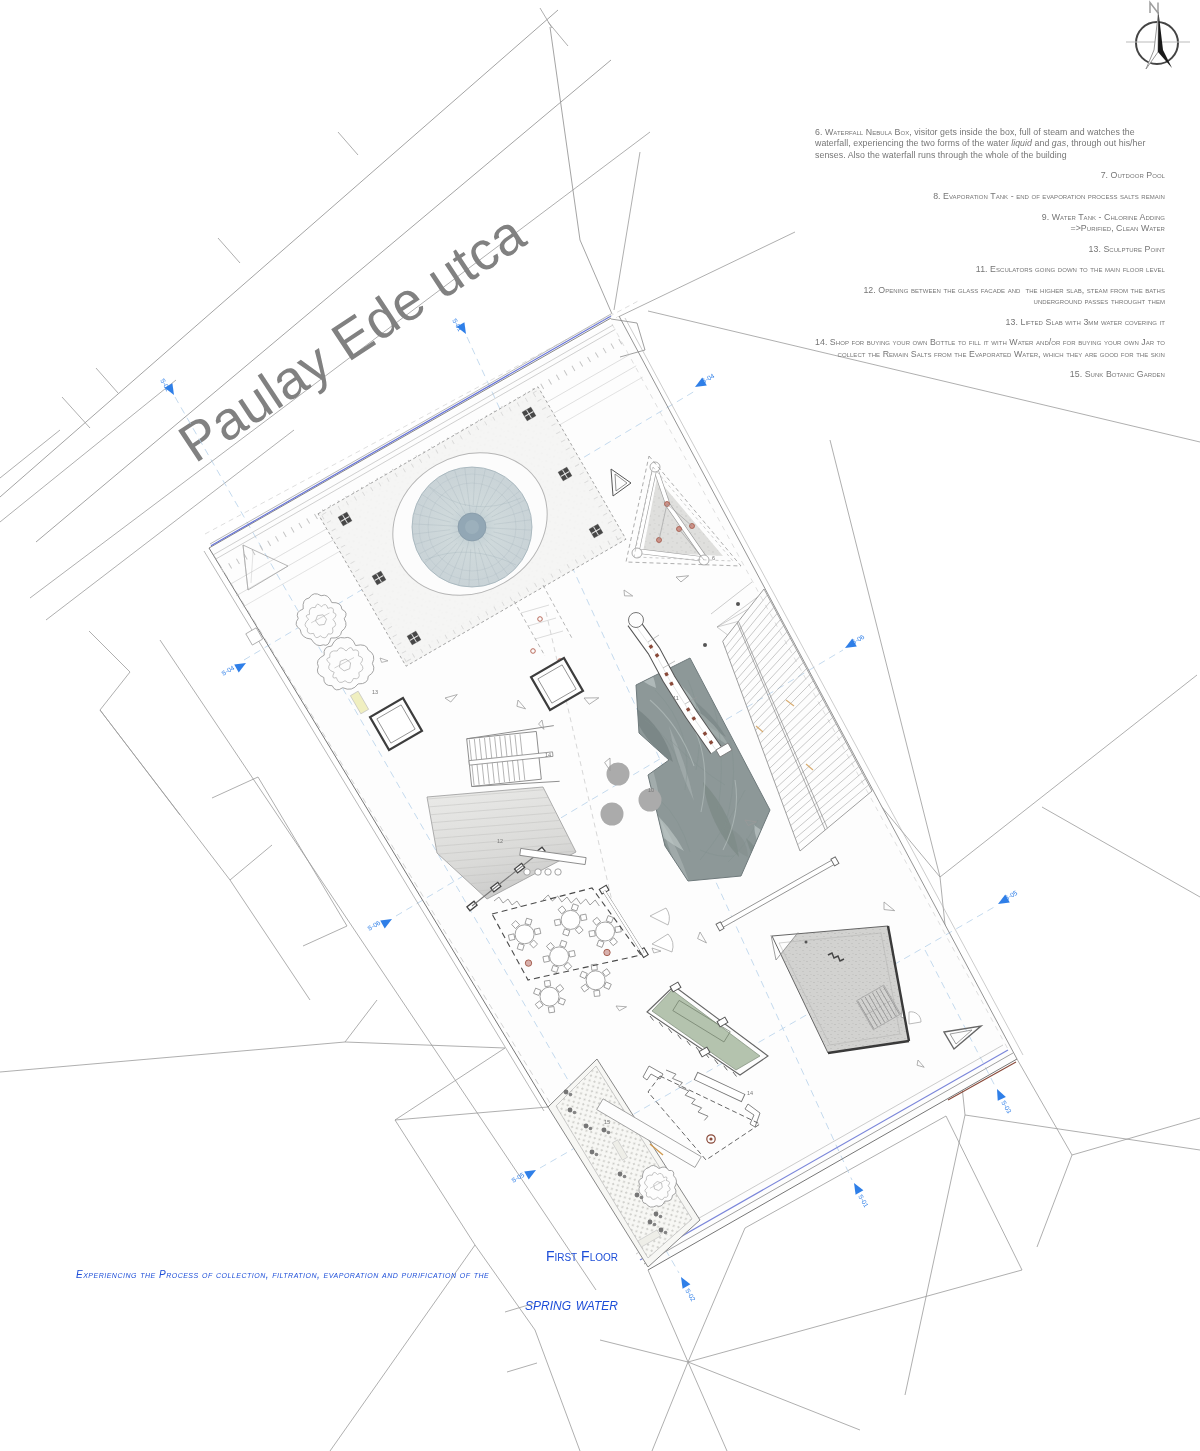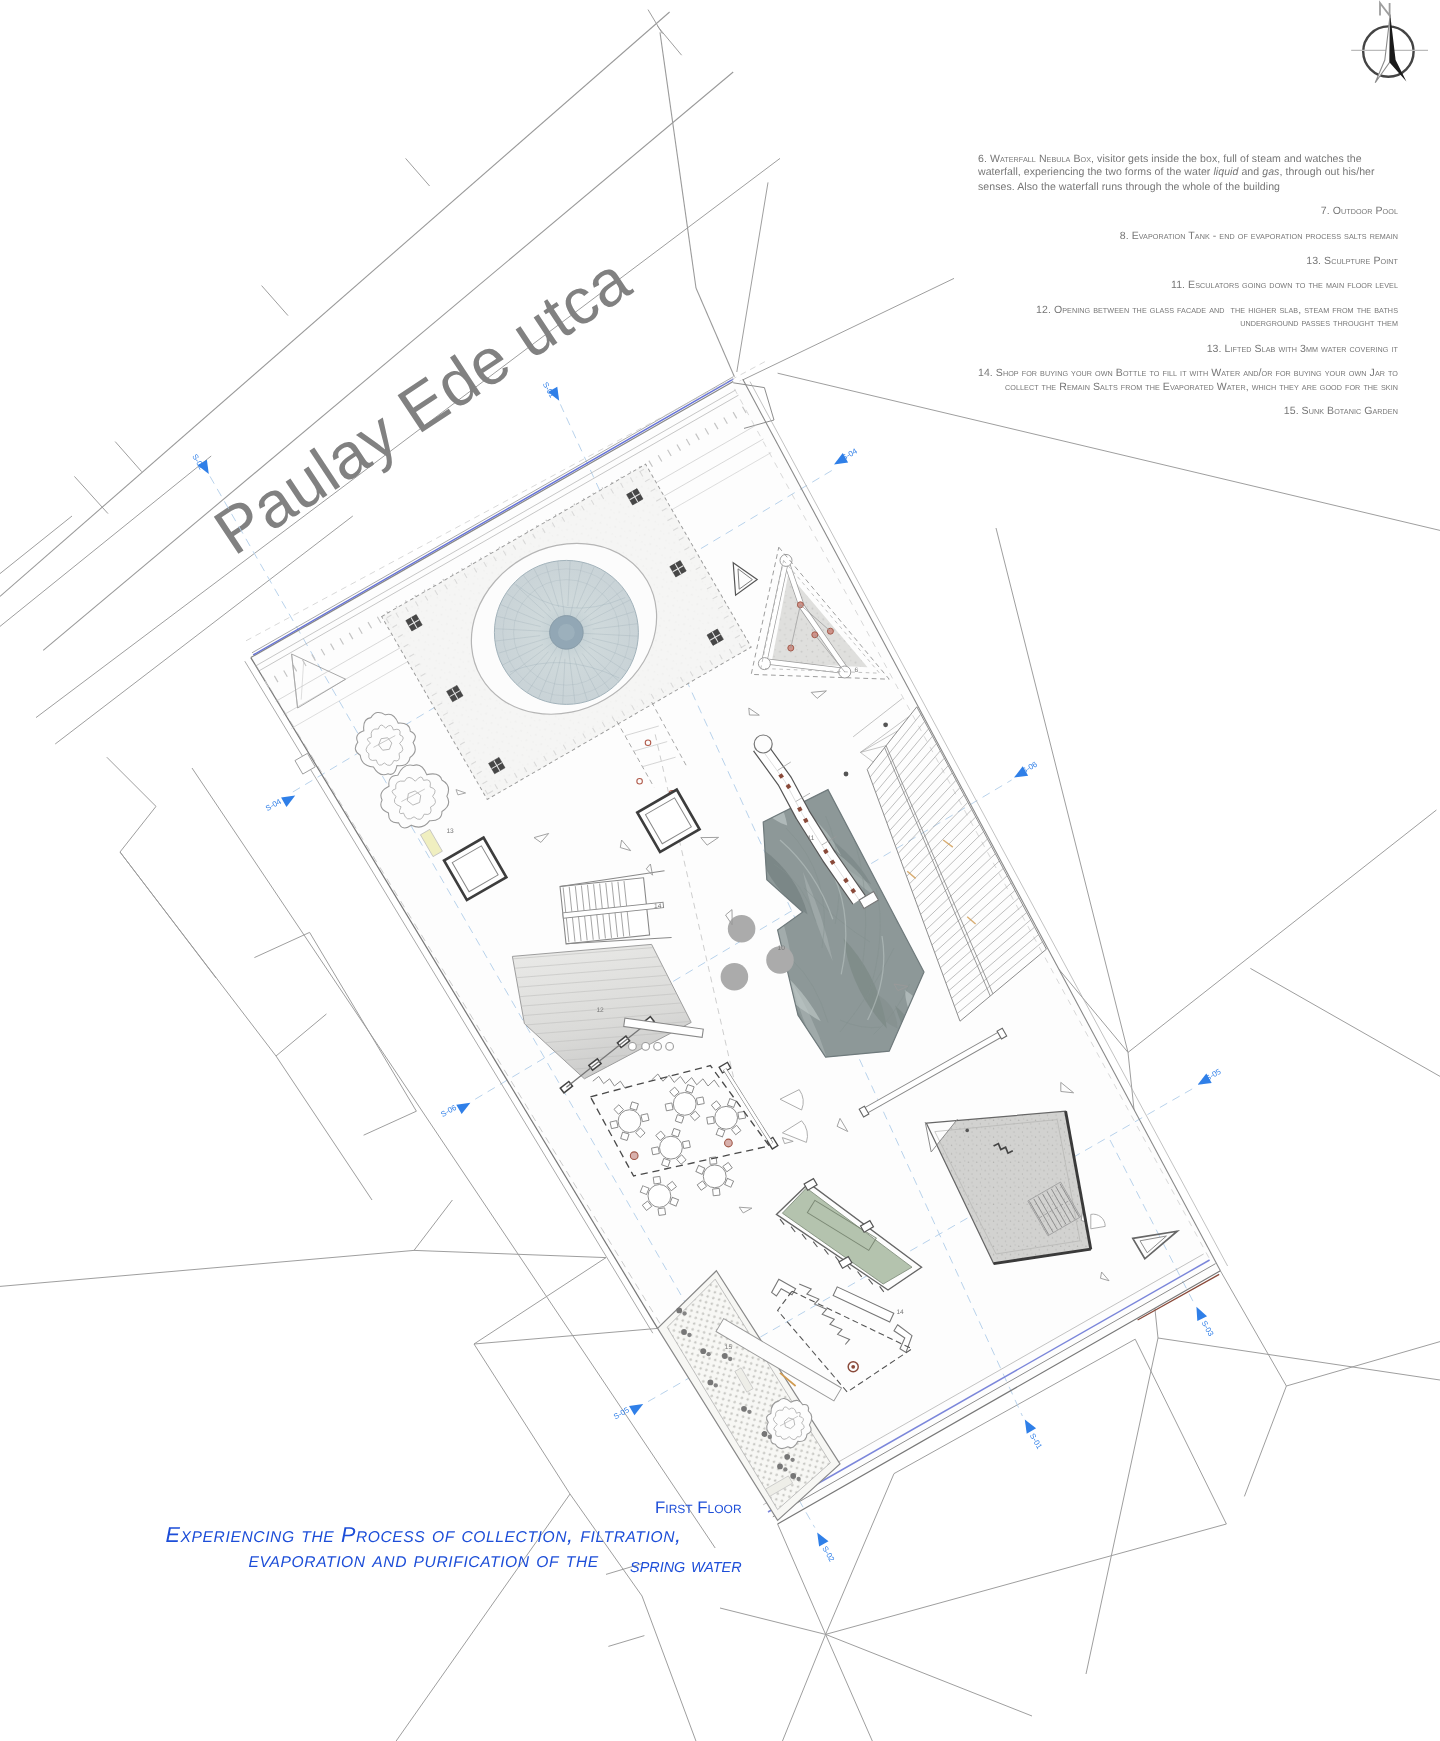--- a/index.html
+++ b/index.html
@@ -735,23 +735,24 @@
 <text x="673" y="700">11</text>
 <text x="497" y="843">12</text>
 <text x="712" y="560">6</text>
 </g>
       </svg></div>
 
 <div id="notes">
 <div class="it"><span class="sc">6. Waterfall Nebula Box,</span> visitor gets inside the box, full of steam and watches the waterfall, experiencing the two forms of the water <i>liquid</i> and <i>gas</i>, through out his/her senses. Also the waterfall runs through the whole of the building</div>
 <div class="it sc">7. Outdoor Pool</div>
 <div class="it sc">8. Evaporation Tank - end of evaporation process salts remain</div>
+<div class="it sc">9. Water Tank - Chlorine Adding<br>&nbsp;&nbsp;&nbsp;&nbsp;&nbsp;=&gt;Purified, Clean Water</div>
 <div class="it sc">13. Sculpture Point</div>
 <div class="it sc">11. Esculators going down to the main floor level</div>
 <div class="it sc">12. Opening between the glass facade and&nbsp; the higher slab, steam from the baths underground passes throught them</div>
 <div class="it sc">13. Lifted Slab with 3mm water covering it</div>
 <div class="it sc">14. Shop for buying your own Bottle to fill it with Water and/or for buying your own Jar to collect the Remain Salts from the Evaporated Water, which they are good for the skin</div>
 <div class="it sc">15. Sunk Botanic Garden</div>
 </div>
 
 <div class="cap sc" style="left:300px; top:1248px; width:318px; text-align:right; font-size:14px;">First Floor</div>
-<div class="cap sc" style="left:88px; top:1269px; width:530px; text-align:center; font-size:18px; font-style:italic; letter-spacing:0.5px;">Experiencing the Process of collection, filtration, evaporation and purification of the</div>
+<div class="cap sc" style="left:76px; top:1269px; width:530px; text-align:left; font-size:10px; font-style:italic; letter-spacing:0.5px;">Experiencing the Process of collection, filtration, evaporation and purification of the</div>
 <div class="cap sc" style="left:300px; top:1295px; width:318px; text-align:right; font-size:17px; font-style:italic;">spring water</div>
 </div>
 </body></html>

